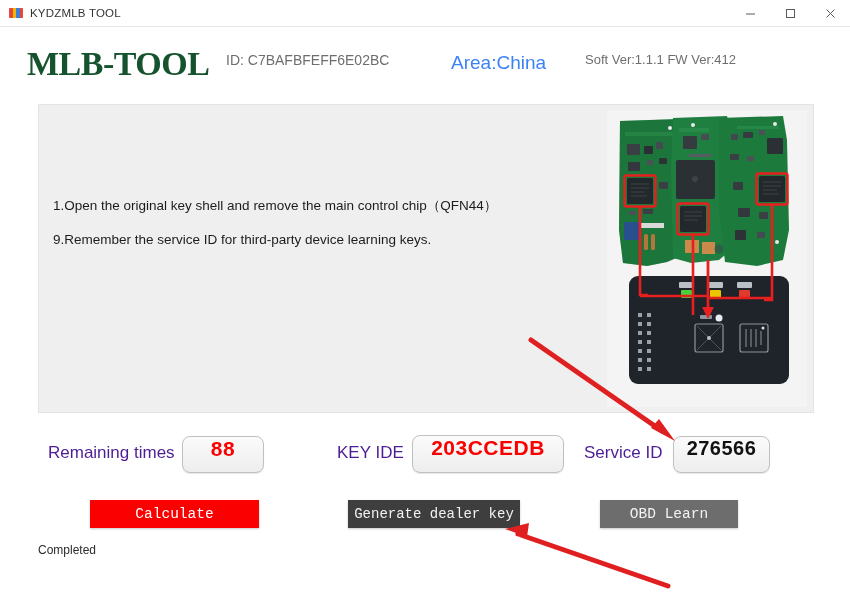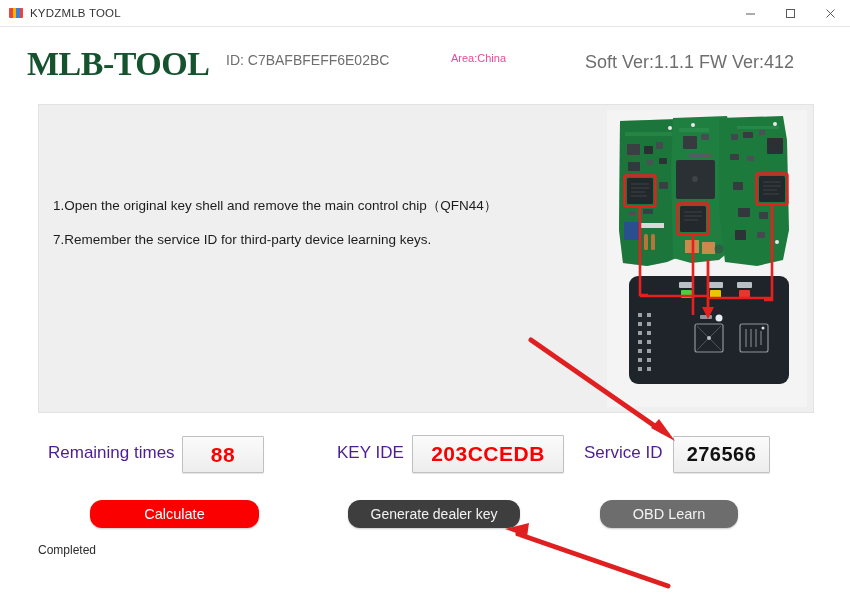--- a/index.html
+++ b/index.html
@@ -40,25 +40,25 @@
     letter-spacing:-0.5px;
     font-family:Liberation Serif, serif;
     margin-top:9px;
   }
   .hdr-id{
     position:absolute;left:226px;top:52px;
     font-size:14px;color:#6e6e6e;white-space:nowrap;
   }
   .hdr-area{
     position:absolute;left:451px;top:52px;
-    font-size:11px;color:#ec4899;white-space:nowrap;
+    font-size:19px;color:#3b82f6;white-space:nowrap;
   }
   .hdr-ver{
     position:absolute;left:585px;top:52px;
-    font-size:18px;color:#6e6e6e;white-space:nowrap;
+    font-size:13px;color:#6e6e6e;white-space:nowrap;
   }
   
   .panel{
     position:absolute;left:38px;top:104px;width:774px;height:307px;
     background:#efefef;
     border:1px solid #e3e3e3;
   }
   .steps{
     position:absolute;left:14px;top:92px;width:525px;
     color:#222;
@@ -78,38 +78,38 @@
   .lbl{
     position:absolute;font-size:17px;color:#4c1d95;white-space:nowrap;
   }
   .lbl-remaining{left:48px;top:443px;}
   .lbl-keyide{left:337px;top:443px;}
   .lbl-service{left:584px;top:443px;}
   .field{
     position:absolute;
     background:linear-gradient(#fbfbfb,#ededed);
     border:1px solid #c0c0c0;
-    border-radius:1px;
-    display:flex;align-items:center;justify-content:center;
+    border-radius:8px;
+    display:flex;justify-content:center;
     box-shadow:0 1px 1px rgba(0,0,0,.10);
   }
   .field-remaining{left:182px;top:436px;width:80px;height:35px;}
   .field-keyide{left:412px;top:435px;width:150px;height:36px;}
   .field-service{left:673px;top:436px;width:95px;height:35px;}
   .val-red{
     font-size:21px;font-weight:bold;color:#fb0000;letter-spacing:.5px;
   }
   .val-black{
     font-size:20px;font-weight:bold;color:#111;letter-spacing:.5px;
   }
   
   .btn{
-    position:absolute;border:none;border-radius:12px;
+    position:absolute;border:none;border-radius:0;
     display:flex;align-items:center;justify-content:center;
-    font-family:Liberation Sans, sans-serif;
+    font-family:Liberation Mono, monospace;
     cursor:pointer;
     box-shadow:0 1px 2px rgba(0,0,0,.22);
   }
   .btn-calculate{
     left:90px;top:500px;width:169px;height:28px;
     background:#fb0000;color:#ffffff;font-size:14.5px;
   }
   .btn-dealer{
     left:348px;top:500px;width:172px;height:28px;
     background:#3e3e3e;color:#f2f2f2;font-size:14px;
@@ -161,21 +161,21 @@
 
 <div class="brand">MLB-TOOL</div>
 <div class="hdr-id">ID: C7BAFBFEFF6E02BC</div>
 <div class="hdr-area">Area:China</div>
 <div class="hdr-ver">Soft Ver:1.1.1  FW Ver:412</div>
 
 <div class="panel">
 
   <div class="steps">
     <div class="step">1.Open the original key shell and remove the main control chip（QFN44）</div>
-    <div class="step">7.Remember the service ID for third-party device learning keys.</div>
+    <div class="step">9.Remember the service ID for third-party device learning keys.</div>
   </div>
 
   <div class="photo">
     <svg width="200" height="297" viewBox="0 0 200 297">
       <rect x="0" y="0" width="200" height="297" fill="#f4f4f4"></rect>
 
       <g>
         <path d="M13 11 L72 9 L74 24 L76 145 L60 152 L40 156 L16 153 L12 120 Z" fill="#1e7a3c"></path>
         <path d="M13 11 L72 9 L74 24 L76 145 L60 152 L40 156 L16 153 L12 120 Z" fill="#1b6e37" opacity=".35"></path>
         <rect x="18" y="22" width="50" height="4" fill="#2b8c4a" opacity=".6"></rect>

